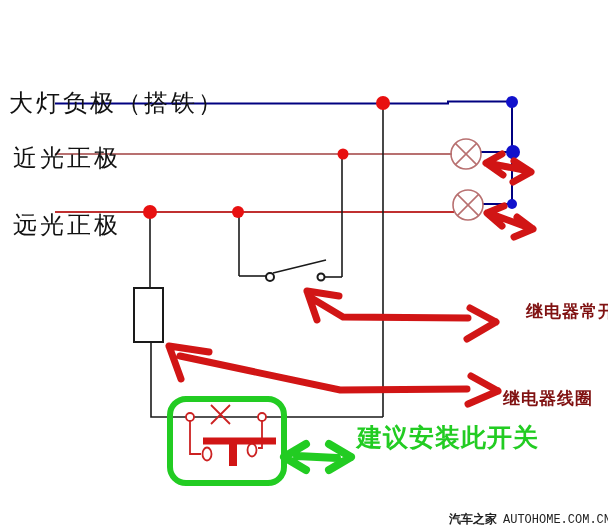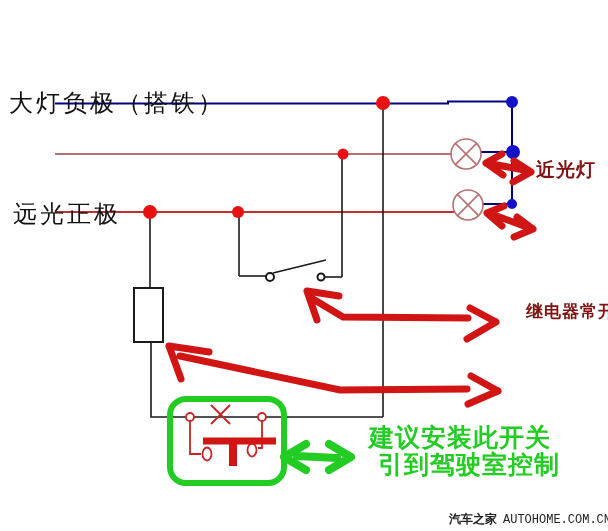--- a/index.html
+++ b/index.html
@@ -121,30 +121,30 @@
       <path class="sw-thick" stroke-width="8" d="M233,443 L233,466"></path>
     </g>
 
     <rect class="gbox" x="170" y="399" width="114" height="84" rx="16"></rect>
     <g class="garrow">
       <path d="M284,457 L306,444 M284,457 L306,470 M297,456 L337,458 M351,457 L329,444 M351,457 L329,470"></path>
     </g>
   </svg>
 
   <div class="label label-serif" style="left:9px;top:87px;">大灯负极（搭铁）</div>
-  <div class="label label-serif" style="left:13px;top:198px;">远光正极</div>
+  <div class="label label-serif" style="left:13px;top:142px;">近光正极</div>
+  <div class="label label-serif" style="left:13px;top:209px;">远光正极</div>
 
-  <div class="label label-darkred" style="left:536px;top:157px;">近光灯</div>
 
   <div class="label label-relay" style="left:498px;top:301px;">
     <div>继电器常开</div>
   </div>
+  <div class="label label-darkred" style="left:503px;top:387px;font-size:17px;">继电器线圈</div>
 
-  <div class="label label-green" style="left:357px;top:424px;margin-left:12px;">
+  <div class="label label-green" style="left:357px;top:424px;">
     <div>建议安装此开关</div>
-    <div class="line2">引到驾驶室控制</div>
   </div>
 
   <div class="label watermark" style="left:449px;top:511px;">
     <span class="brand">汽车之家</span><span class="domain">AUTOHOME.COM.CN</span>
   </div>
 
 </div>
 
 </body></html>

